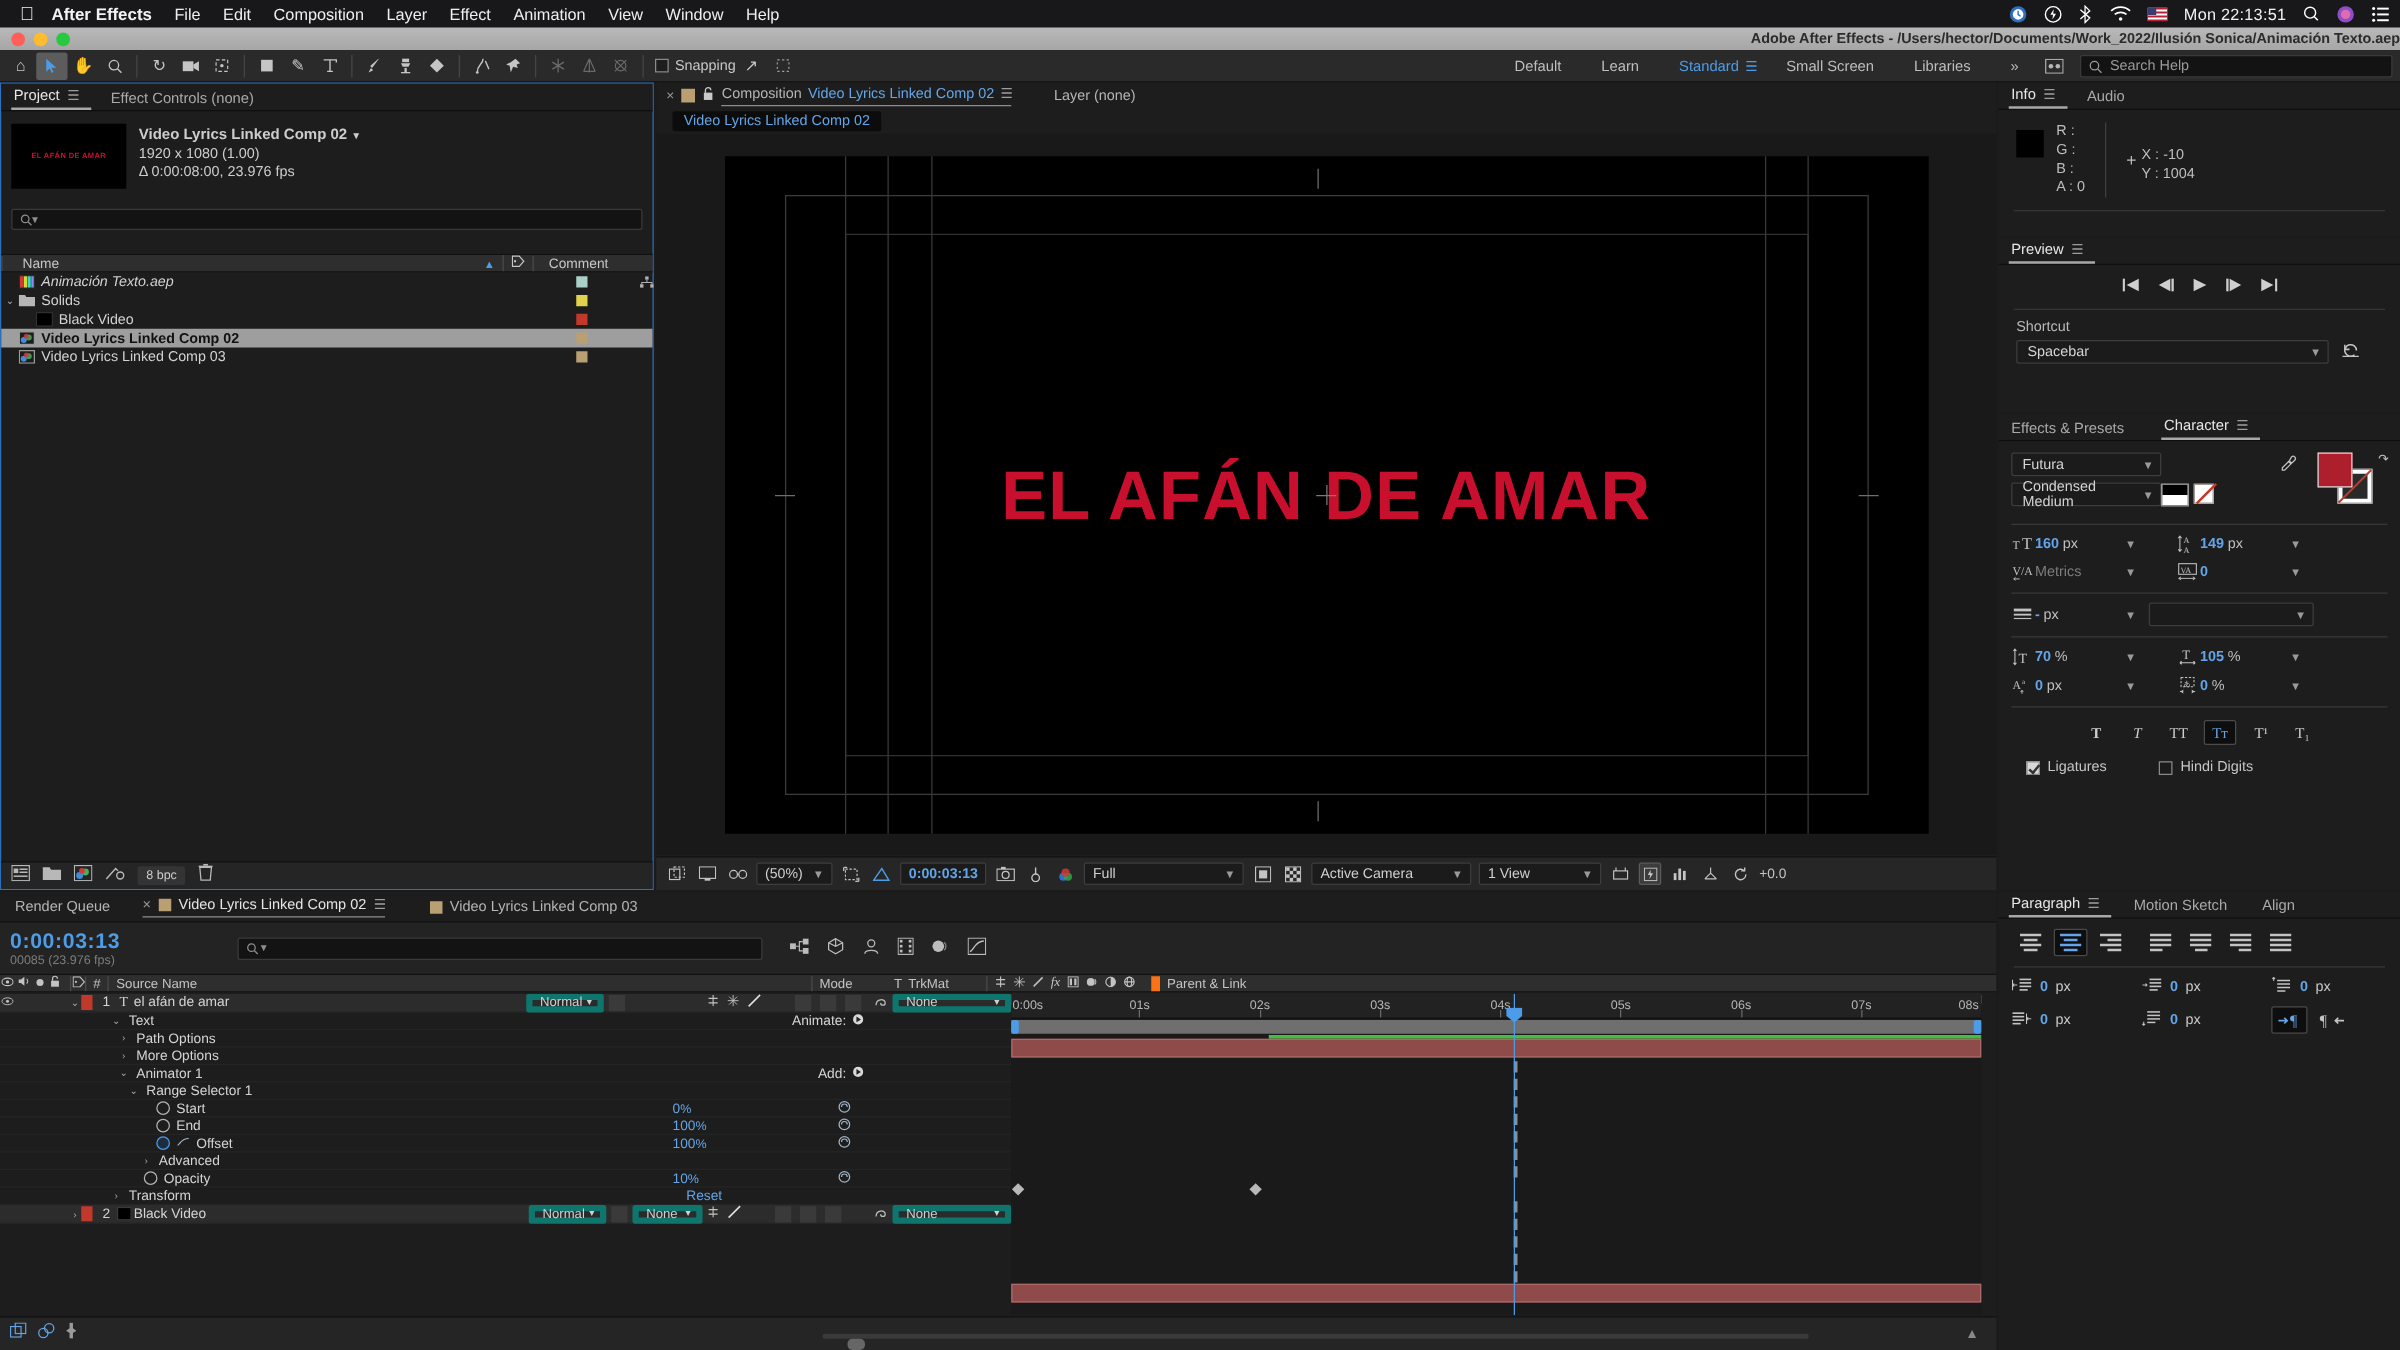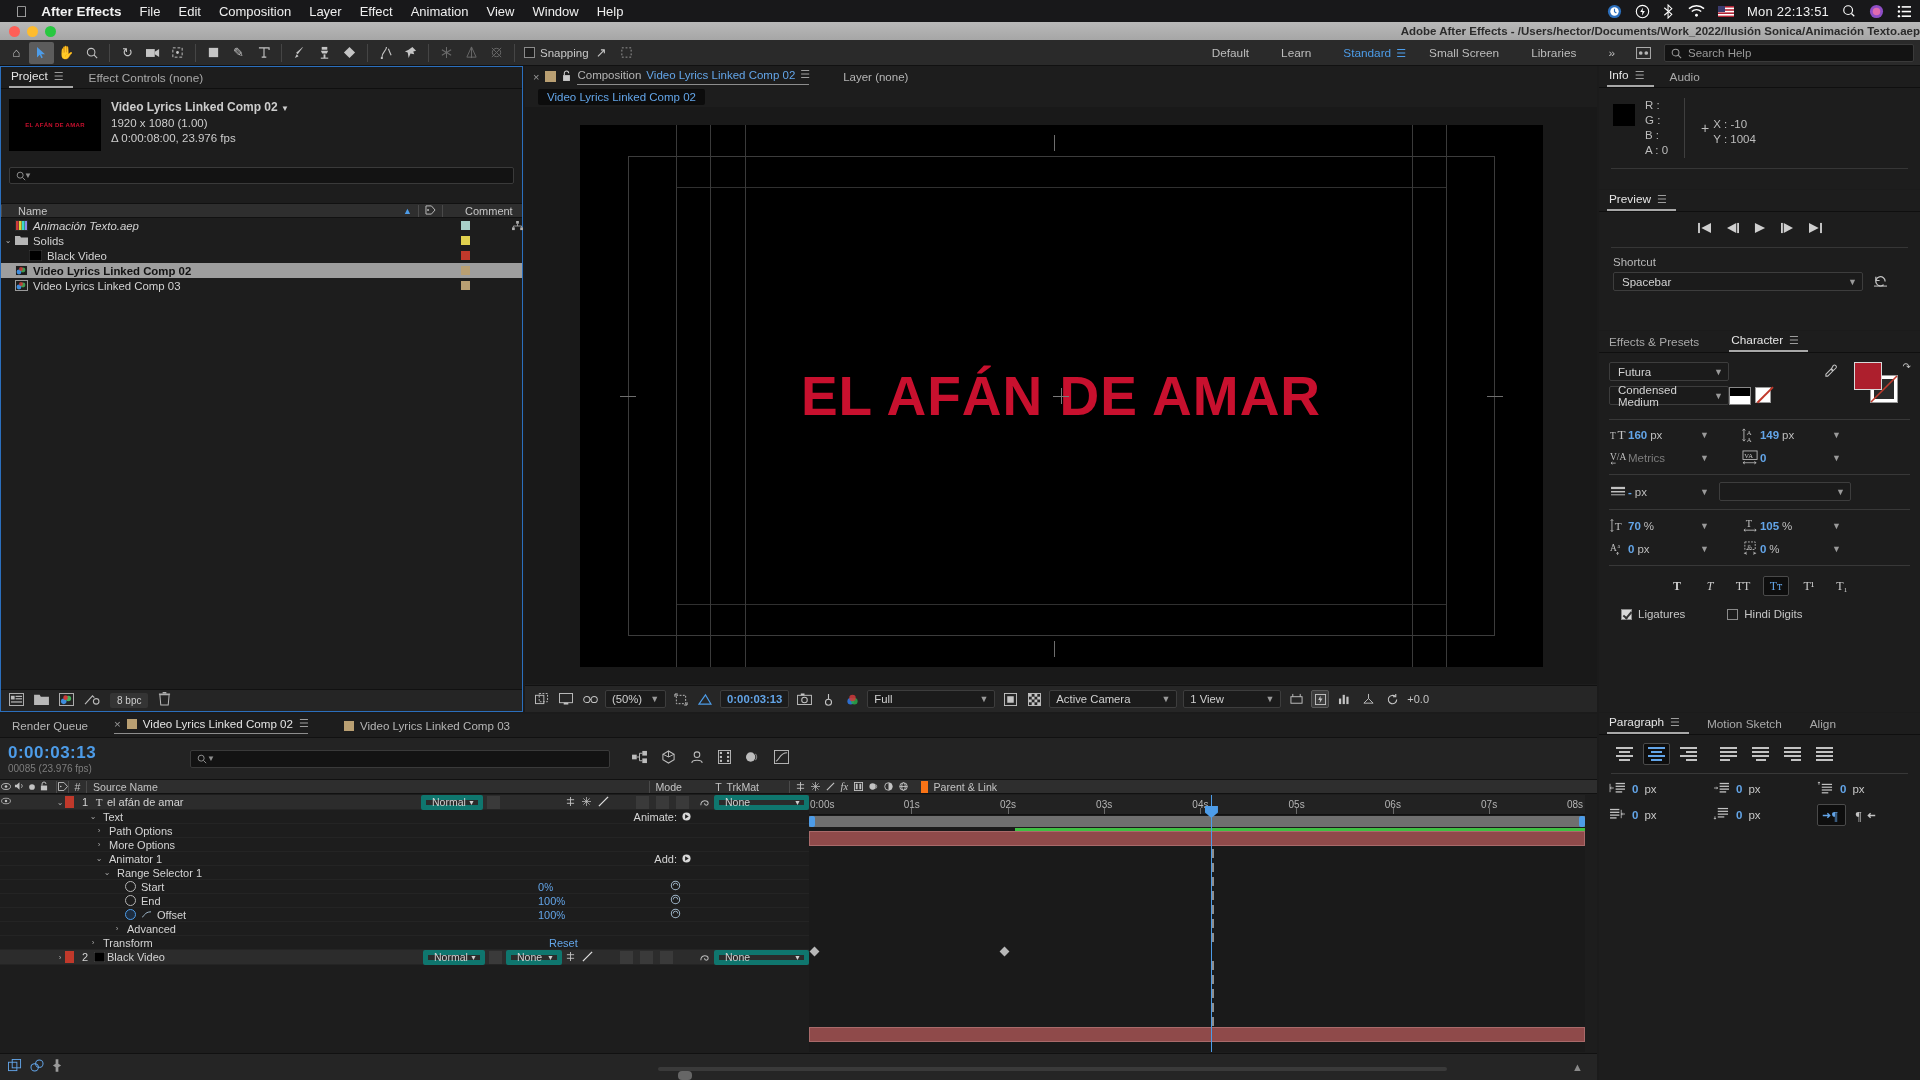--- a/index.html
+++ b/index.html
@@ -85,21 +85,21 @@
     margin: 10px 8px 0 8px; height: 17px; background: #131313; border: 1px solid #3a3a3a;
     display: flex; align-items: center; padding: 0 6px; font-size: 11px; color: #8d8d8d; border-radius:2px;
   }
   .proj-colhead {
     margin-top: 19px; height: 15px; background: #2e2e2e; border-top:1px solid #111; border-bottom: 1px solid #111;
     display: flex; align-items: center; font-size: 11px; color: #c6c6c6;
   }
   .proj-colhead .c-name { flex: 1; padding-left: 16px; border-left: 1px solid #4a4a4a; }
   .proj-colhead .c-sortarrow { color:#4d9ce8; font-size:9px; margin-right:6px;}
   .proj-colhead .c-tag { width: 24px; text-align:center; border-left: 1px solid #4a4a4a;}
-  .proj-colhead .c-com { width: 80px; padding-left:22px; border-left: 1px solid #4a4a4a;}
+  .proj-colhead .c-com { width: 96px; padding-left:12px; border-left: 1px solid #4a4a4a;}
   .prow { height: 15px; display: flex; align-items: center; font-size: 11.4px; color: #d2d2d2; }
   .prow.sel { background: #9e9e9e; color: #111; }
   .prow .twisty { width: 14px; text-align: center; font-size: 8px; color:#b0b0b0;}
   .prow .ico { width: 13px; height: 11px; margin-right: 5px; flex:none;}
   .prow .lbl { flex: 1; }
   .prow .swatch { width: 9px; height: 9px; margin-right: 42px;}
   .prow .sidebox { width: 10px; height:10px; }
   .proj-foot {
     position: absolute; bottom: 0; left: 0; right: 0; height: 22px; background: #252525;
     display: flex; align-items: center; gap: 10px; padding-left: 8px; border-top: 1px solid #111;
@@ -1581,20 +1581,35 @@
         </div>
 
         <div class="lrow">
           <span style="width:112px"></span>
           <span class="prop-name">
               <span class="twist">›</span>
           <span>Advanced</span>
             </span>
         </div>
 
+        <div class="lrow">
+          <span style="width:115px"></span>
+          <span class="prop-name">
+              <i class="stopwatch"></i>
+          <span>Opacity</span>
+            </span>
+          <span style="flex:1"></span>
+          <span style="width:132px"><span class="pval">10</span><span class="punit">%</span></span>
+          <span style="margin-right:128px">
+            <svg width="11" height="11" viewBox="0 0 12 12">
+                <circle cx="6" cy="6" r="4.6" stroke="#9fb6c9" stroke-width="1.1" fill="none"></circle>
+                <path d="M3.5 6a2.5 2.5 0 0 1 5 0" stroke="#9fb6c9" stroke-width="1" fill="none"></path>
+              </svg>
+          </span>
+        </div>
 
 
         <div class="lrow">
           <span style="width:88px"></span>
           <span class="prop-name">
               <span class="twist">›</span>
           <span>Transform</span>
             </span>
           <span style="flex:1"></span>
           <span style="width:132px"><span class="pval">Reset</span></span>

